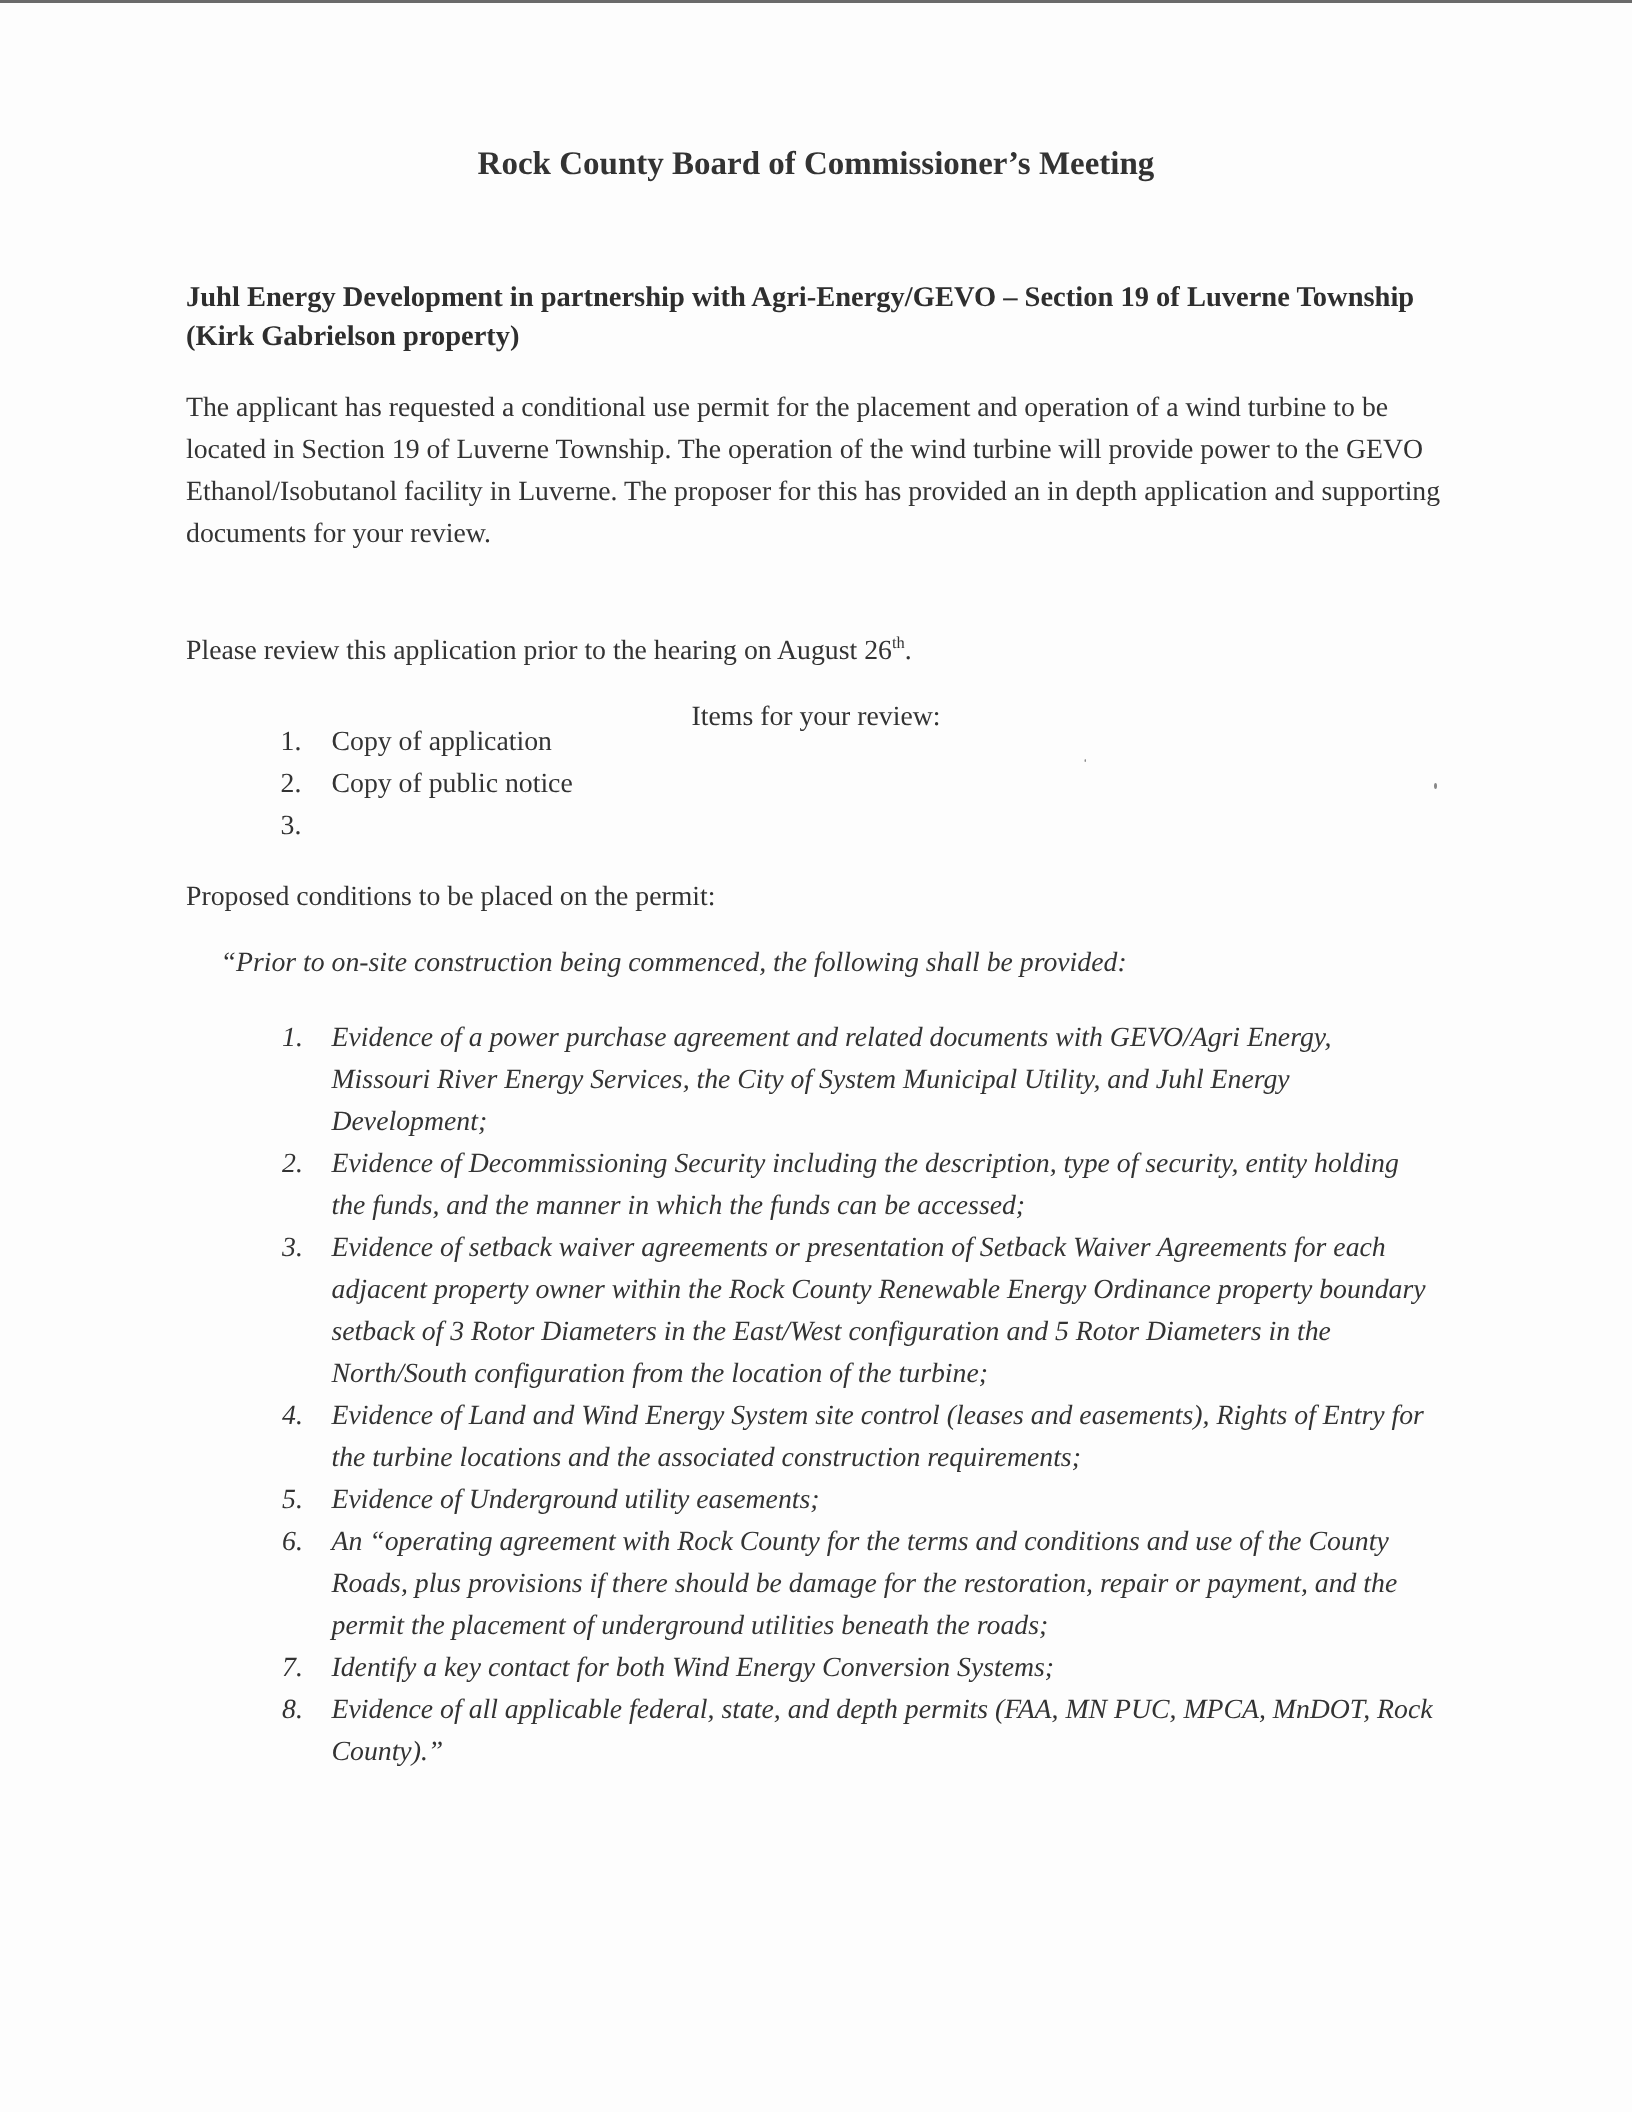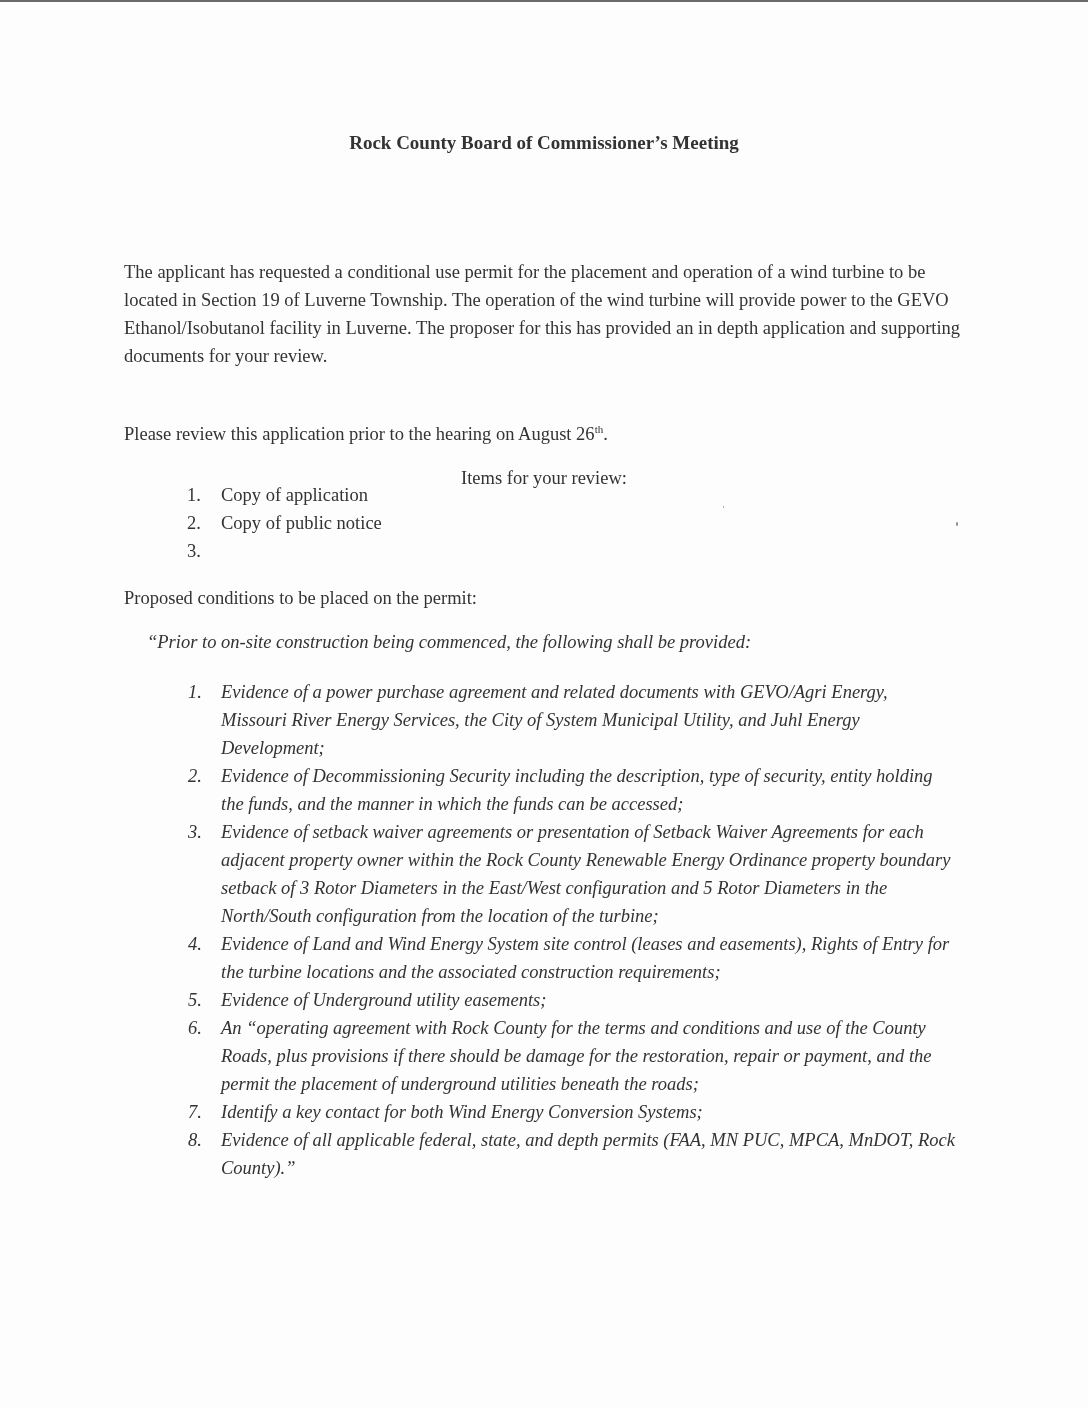--- a/index.html
+++ b/index.html
@@ -6,21 +6,21 @@
     body { width: 1088px; height: 1408px; position: relative; overflow: hidden; }
     .page {
       position: absolute; left: 0; top: 0; width: 1088px; height: 1408px;
       background: #fdfdfd;
       font-family: "Liberation Serif", "DejaVu Serif", serif;
       color: #2b2b2b;
     }
     .topline { position: absolute; left: 0; top: 0; width: 1088px; height: 2px; background: #6a6a6a; }
     .h-center {
       position: absolute; left: 0; width: 1088px; text-align: center;
-      font-weight: bold; font-size: 19px; color: #333; margin-top: 36px;
+      font-weight: bold; font-size: 22px; color: #333;
     }
     .h-title { top: 96px; }
     .h-date { top: 145px; }
     .subject {
       position: absolute; left: 124px; top: 186px; width: 850px;
       font-weight: bold; font-size: 19px; line-height: 26px; color: #2e2e2e;
     }
     .para {
       position: absolute; left: 124px; width: 840px;
       font-size: 18.5px; line-height: 28px; color: #333;
@@ -46,20 +46,21 @@
     .speck { position: absolute; background: #888; border-radius: 50%; }
   </style>
 </head>
 <body>
 
 <div class="page">
   <div class="topline"></div>
 
   <div class="h-center h-title">Rock County Board of Commissioner’s Meeting</div>
 
+  <div class="subject">Juhl Energy Development in partnership with Agri-Energy/GEVO – Section 19 of Luverne Township (Kirk Gabrielson property)</div>
 
   <div class="para p1">The applicant has requested a conditional use permit for the placement and operation of a wind turbine to be located in Section 19 of Luverne Township.  The operation of the wind turbine will provide power to the GEVO Ethanol/Isobutanol facility in Luverne.  The proposer for this has provided an in depth application and supporting documents for your review.</div>
 
   <div class="para p2"><span>Please review this application prior to the hearing on August 26</span><sup>th</sup><span>.</span></div>
 
   <div class="para p3">Items for your review:</div>
 
   <div class="review-list">
     <div class="review-item">
       <span class="num">1.</span>

